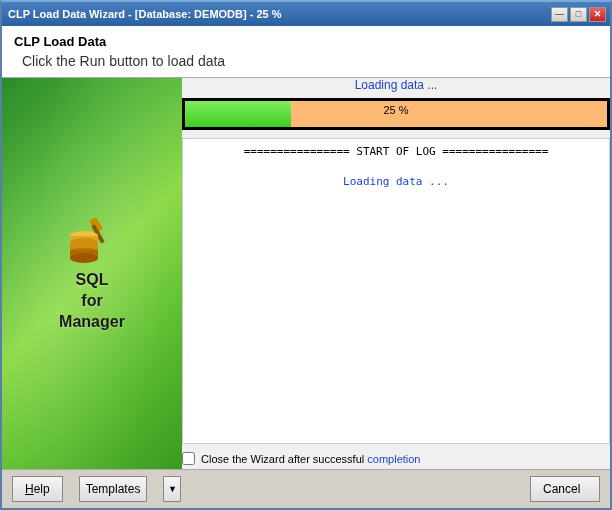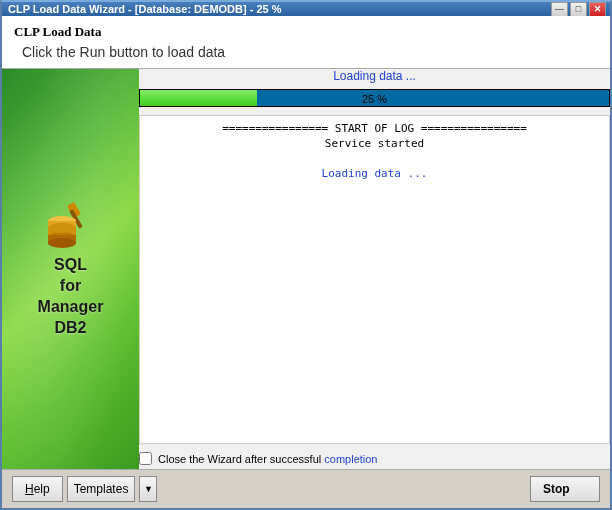--- a/index.html
+++ b/index.html
@@ -18,21 +18,21 @@
       height: 510px;
       border: 2px solid #5a7eaa;
       border-top: 2px solid #7aabdb;
       display: flex;
       flex-direction: column;
       background: #d4d0c8;
     }
 
     .title-bar {
       background: linear-gradient(to bottom, #4a7fbf 0%, #2a5fa0 100%);
-      height: 14px;
+      height: 24px;
       display: flex;
       align-items: center;
       justify-content: space-between;
       padding: 0 4px;
       flex-shrink: 0;
     }
 
     .title-bar-text {
       color: white;
       font-size: 11px;
@@ -70,39 +70,38 @@
       padding: 8px 12px 8px 12px;
       border-bottom: 1px solid #aaa;
       flex-shrink: 0;
     }
 
     .header-title {
       font-size: 13px;
       font-weight: bold;
       color: #000;
       margin-bottom: 4px;
-      font-family: Liberation Serif, serif;
     }
 
     .header-subtitle {
       font-size: 14px;
       color: #333;
       padding-left: 8px;
     }
 
     
     .main-content {
       display: flex;
       flex: 1;
       overflow: hidden;
     }
 
     
     .sidebar {
-      width: 137px;
+      width: 180px;
       background: linear-gradient(135deg, #2a8a2a 0%, #5aba3a 30%, #88d840 50%, #60c030 70%, #3a9a20 100%);
       display: flex;
       flex-direction: column;
       align-items: center;
       justify-content: center;
       position: relative;
       overflow: hidden;
       flex-shrink: 0;
     }
 
@@ -150,23 +149,23 @@
     }
 
     .status-label {
       color: #2244cc;
       font-size: 12px;
       text-align: center;
       margin-bottom: 6px;
     }
 
     .progress-container {
-      background: #0369a1;
-      border: 1px solid #000000;
-      height: 18px;
+      background: #fdba74;
+      border: 3px solid #000000;
+      height: 32px;
       margin-bottom: 4px;
       position: relative;
       overflow: hidden;
     }
 
     .progress-bar {
       height: 100%;
       background: linear-gradient(to bottom, #80ee60, #40cc20);
       position: absolute;
       left: 0;
@@ -222,21 +221,21 @@
       color: #2244cc;
     }
 
     
     .footer {
       background: #d4d0c8;
       border-top: 1px solid #aaa;
       padding: 6px 10px;
       display: flex;
       align-items: center;
-      gap: 4px;
+      gap: 16px;
       flex-shrink: 0;
     }
 
     .btn {
       height: 26px;
       padding: 0 12px;
       border: 1px solid #888;
       background: linear-gradient(to bottom, #f5f5f5, #ddd);
       font-size: 12px;
       cursor: pointer;
@@ -314,36 +313,34 @@
           <ellipse cx="22" cy="44" rx="14" ry="5" fill="#a05800"></ellipse>
 
           <ellipse cx="22" cy="22" rx="14" ry="5" fill="#f0c040"></ellipse>
           <rect x="8" y="22" width="28" height="7" fill="#e0a820"></rect>
           <ellipse cx="22" cy="29" rx="14" ry="5" fill="#d09010"></ellipse>
         </svg>
         <div class="sidebar-text">
           <div>SQL</div>
           <div>for</div>
           <div>Manager</div>
-          <div>DB2</div>
         </div>
       </div>
     </div>
 
     <div class="right-panel">
       <div class="status-label">Loading data ...</div>
 
       <div class="progress-container">
         <div class="progress-bar" style="width: 25%"></div>
         <span class="progress-label">25 %</span>
       </div>
 
       <div class="log-area">
         <div class="log-line">================ START OF LOG ================</div>
-        <div class="log-line">Service started</div>
         <div class="log-line">&nbsp;</div>
         <div class="log-line blue">Loading data ...</div>
       </div>
 
       <div class="checkbox-area">
         <input type="checkbox" id="closeChk" style="">
         <label for="closeChk" class="checkbox-label">
           Close the Wizard after successful <span class="checkbox-accent">completion</span>
         </label>
       </div>
@@ -354,17 +351,17 @@
     <button class="btn">
       <span><span class="btn-underline">H</span><span id="helpLabel">elp</span></span>
     </button>
     <button class="btn btn-templates">
       <span>Templates</span>
     </button>
     <button class="btn-arrow">▼</button>
 
     <div class="spacer"></div>
 
-    <button class="btn stop-btn">
-      <span>Stop</span>
+    <button class="btn nav-btn">
+      <span>Cancel</span>
     </button>
   </div>
 </div>
 
 </body></html>

